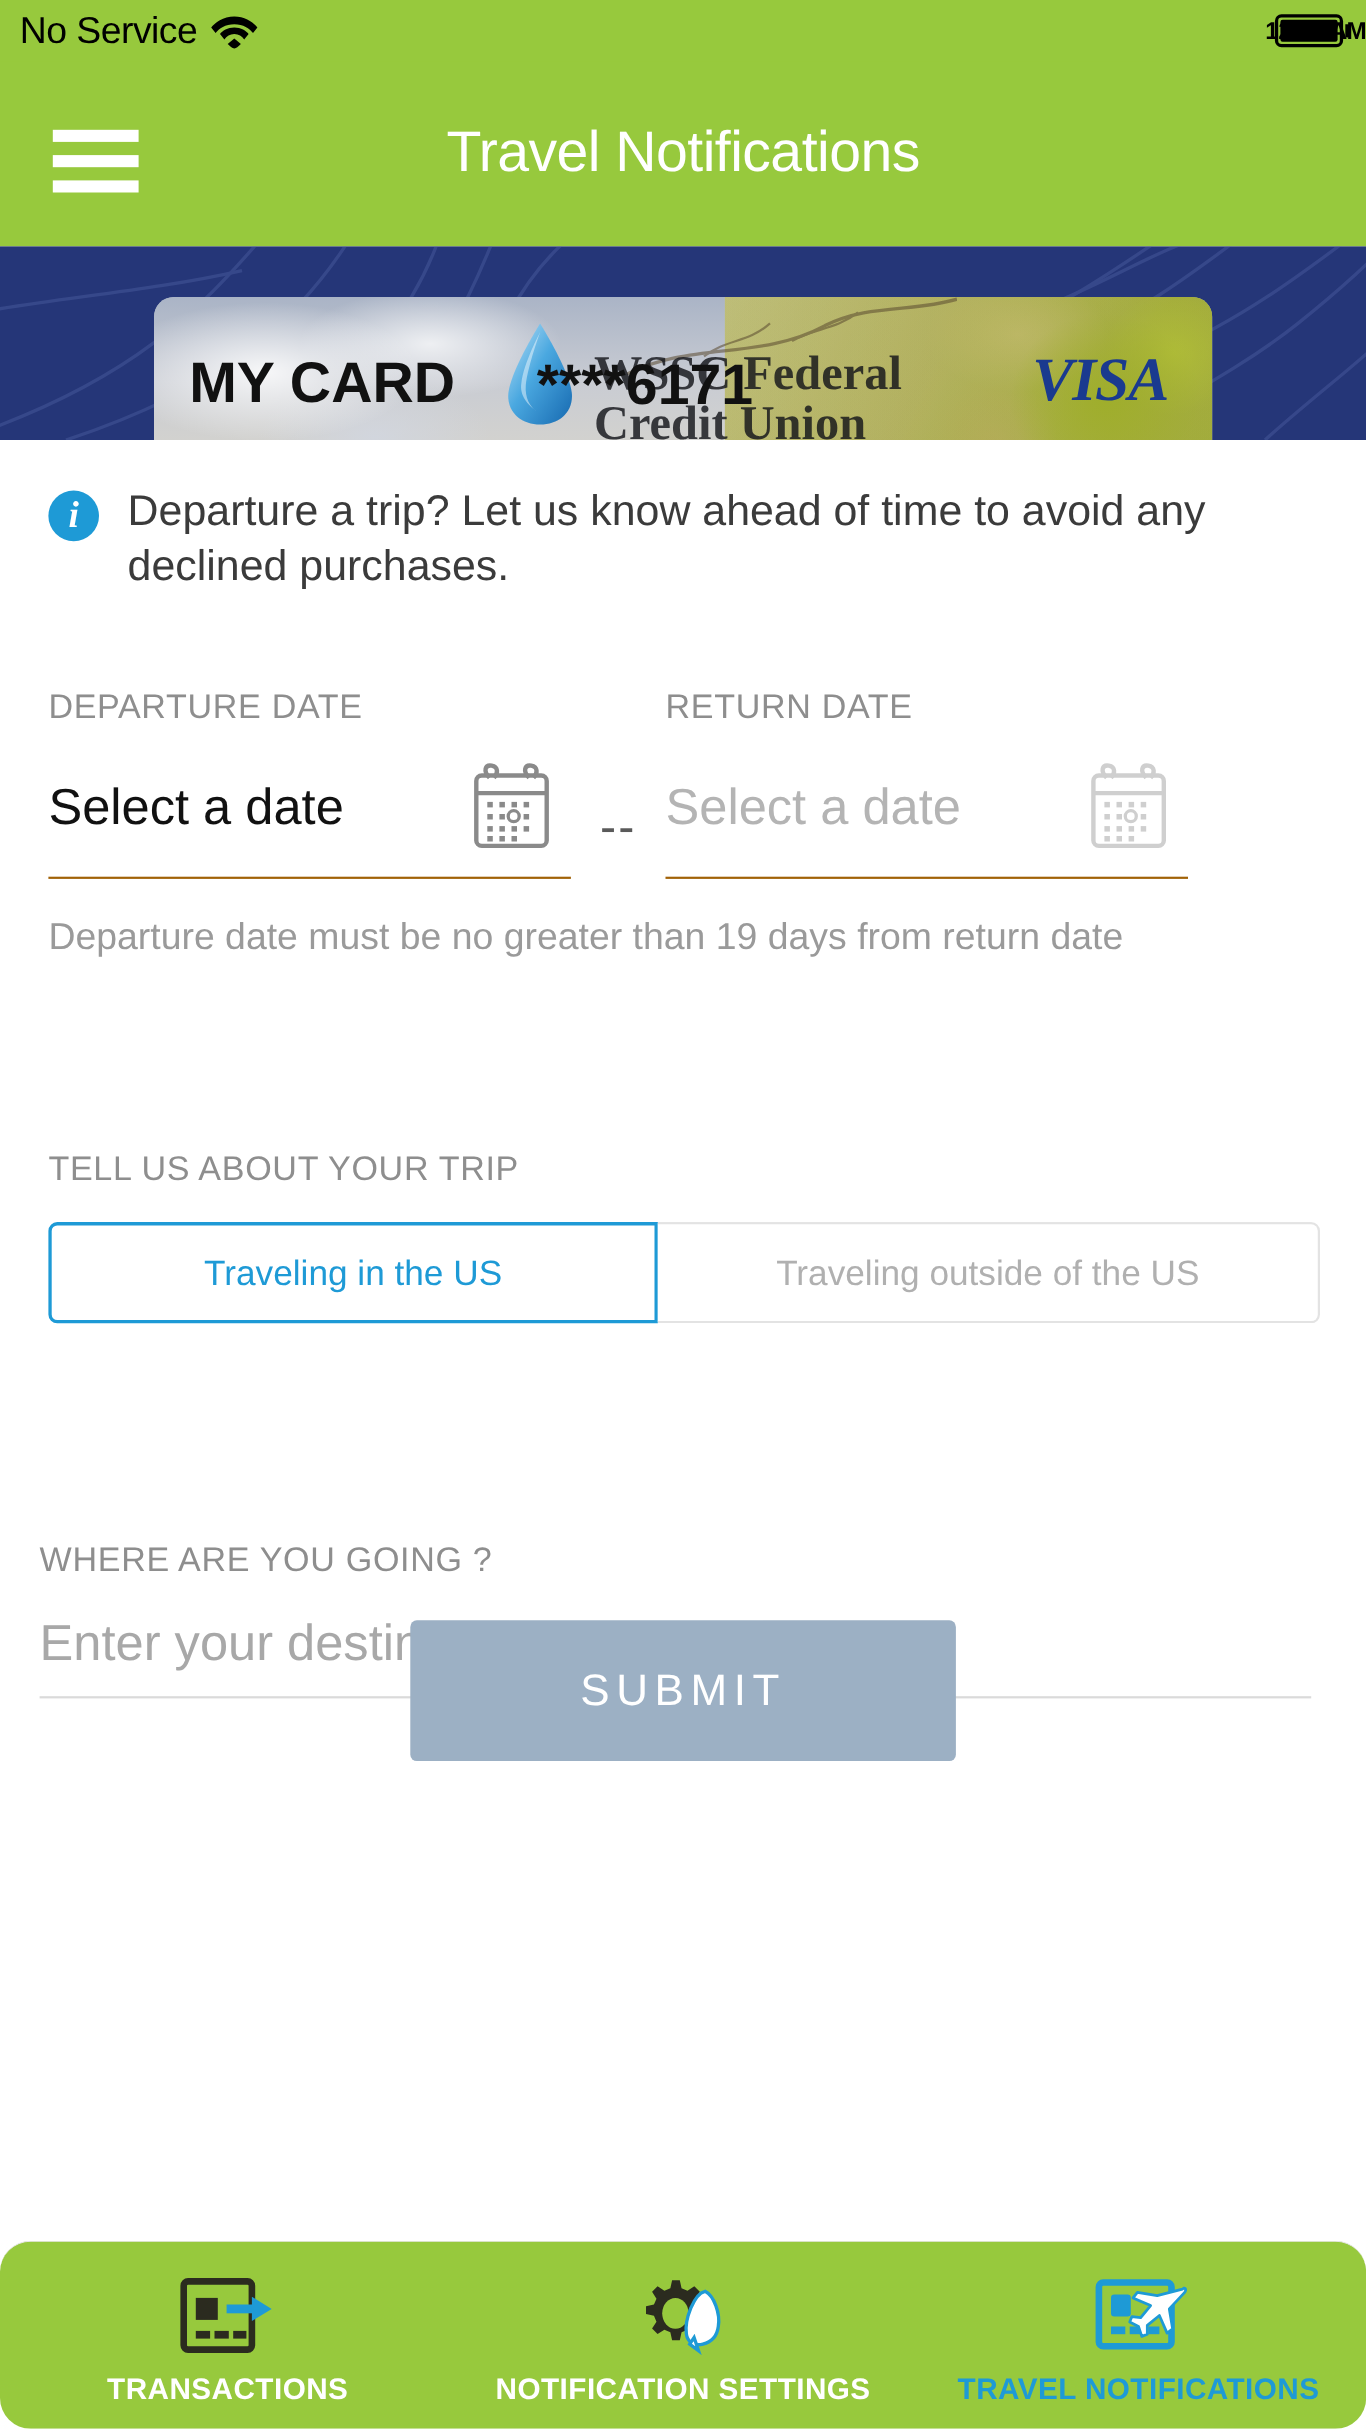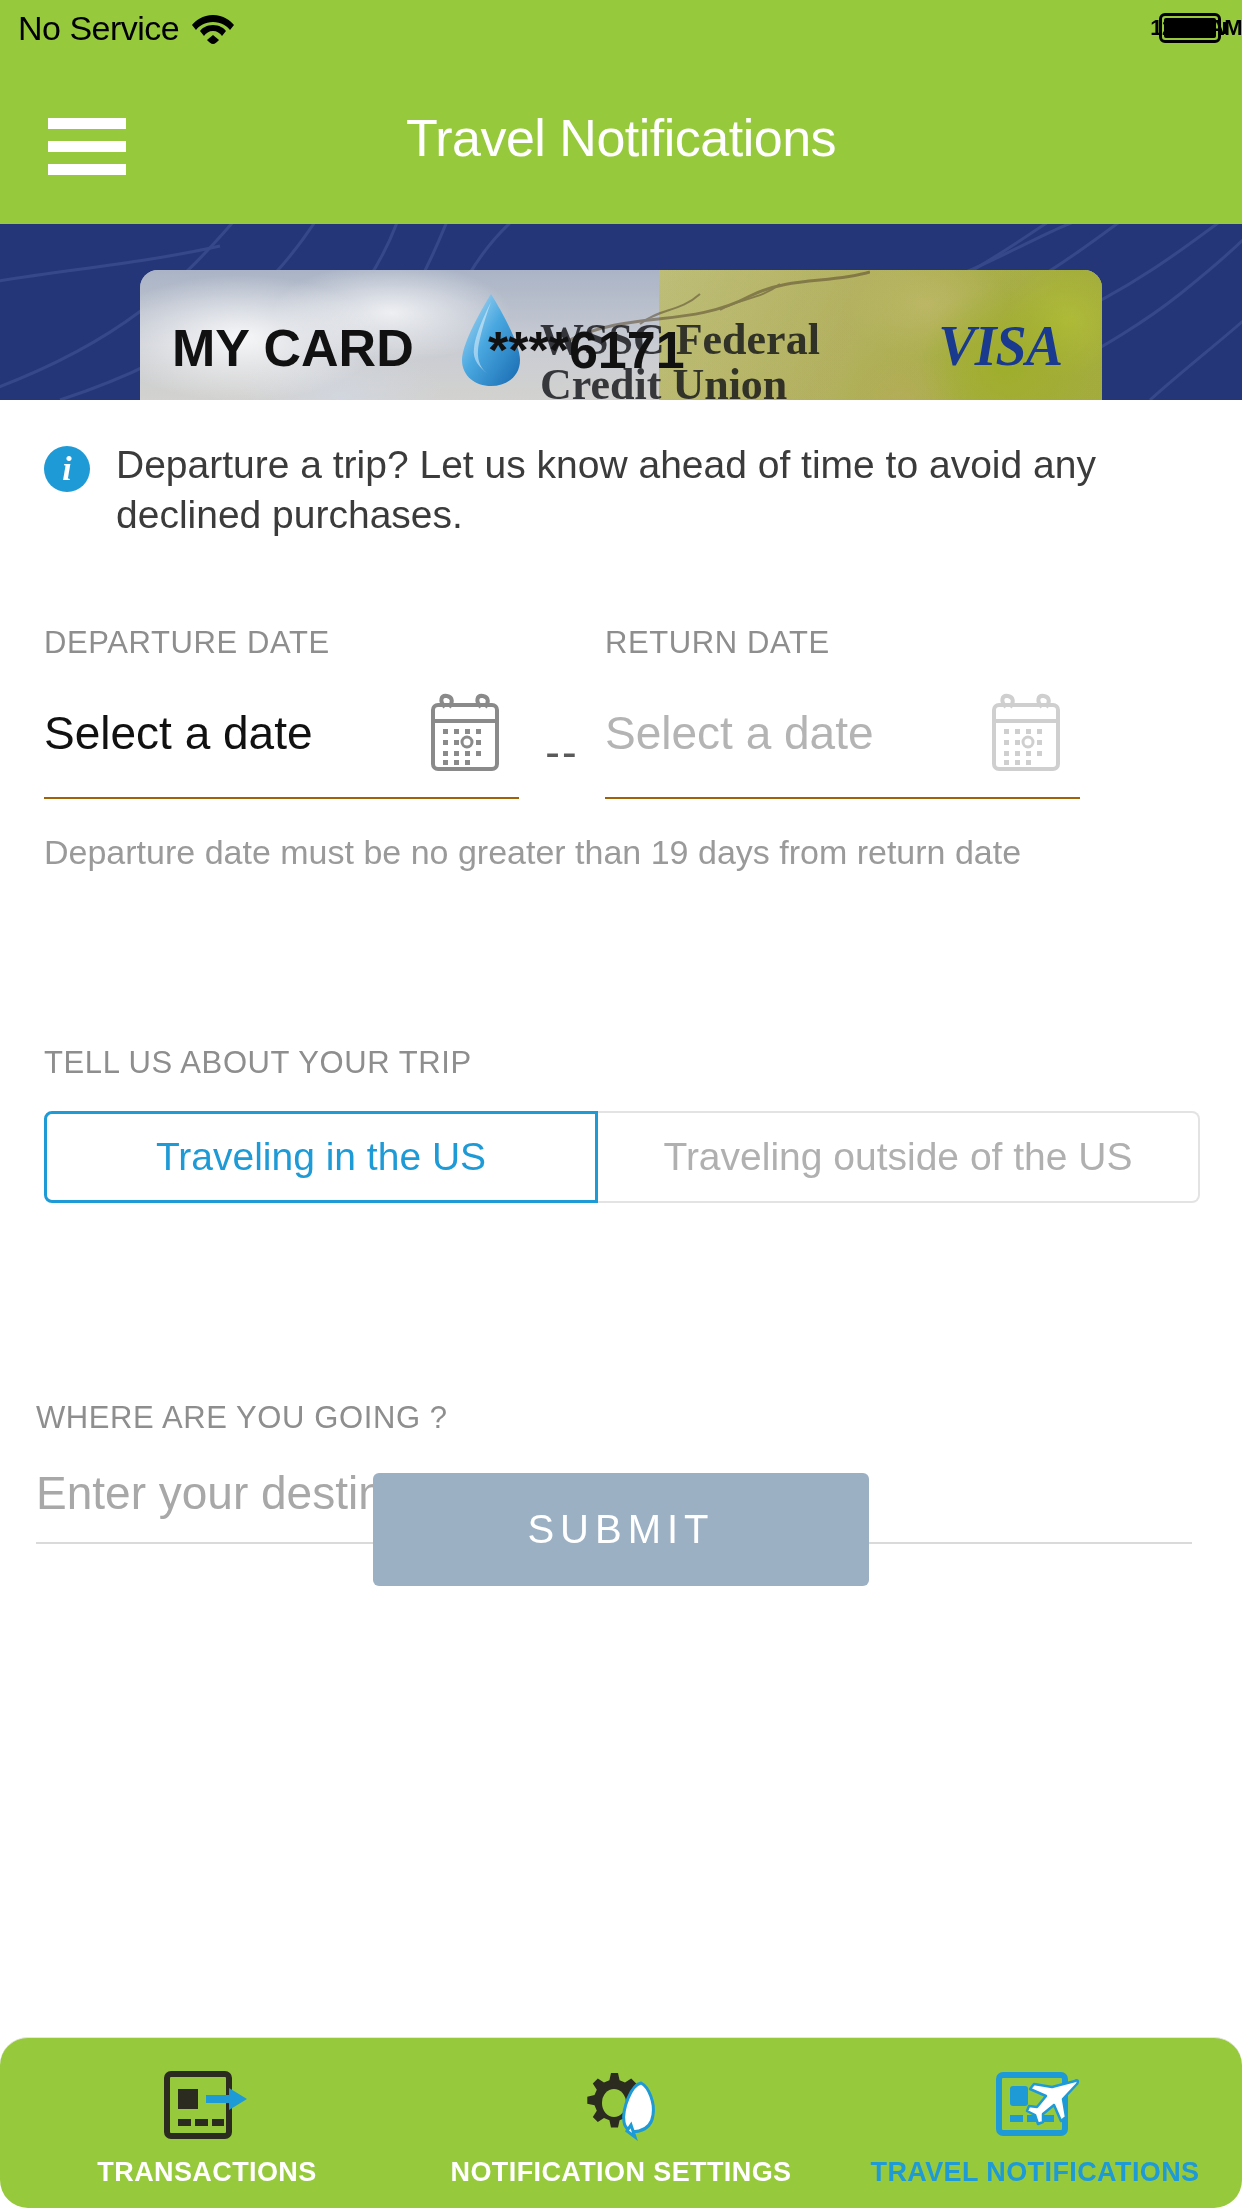--- a/index.html
+++ b/index.html
@@ -311,21 +311,21 @@
   .segmented {
     display: flex;
     margin-top: 30px;
     height: 92px;
   }
   .seg {
     flex: 1;
     display: flex;
     align-items: center;
     justify-content: center;
-    font-size: 39px;
+    font-size: 32px;
     box-sizing: border-box;
     cursor: pointer;
     background: #ffffff;
     text-align: center;
   }
   .seg-active {
     border: 3px solid #1e9ad6;
     border-radius: 8px 0 0 8px;
     color: #1e9ad6;
     flex: 0 0 554px;
@@ -356,21 +356,21 @@
     background: transparent;
     box-sizing: border-box;
   }
   .dest-input::placeholder { color: #a8a8a8; opacity: 1; }
 
   .submit-btn {
     position: absolute;
     top: 1073px;
     left: 373px;
     width: 496px;
-    height: 113px;
+    height: 128px;
     background: #9cb0c4;
     border: none;
     border-radius: 6px;
     color: #ffffff;
     font-size: 40px;
     font-family: "Liberation Sans", sans-serif;
     letter-spacing: 6px;
     cursor: default;
   }
 

